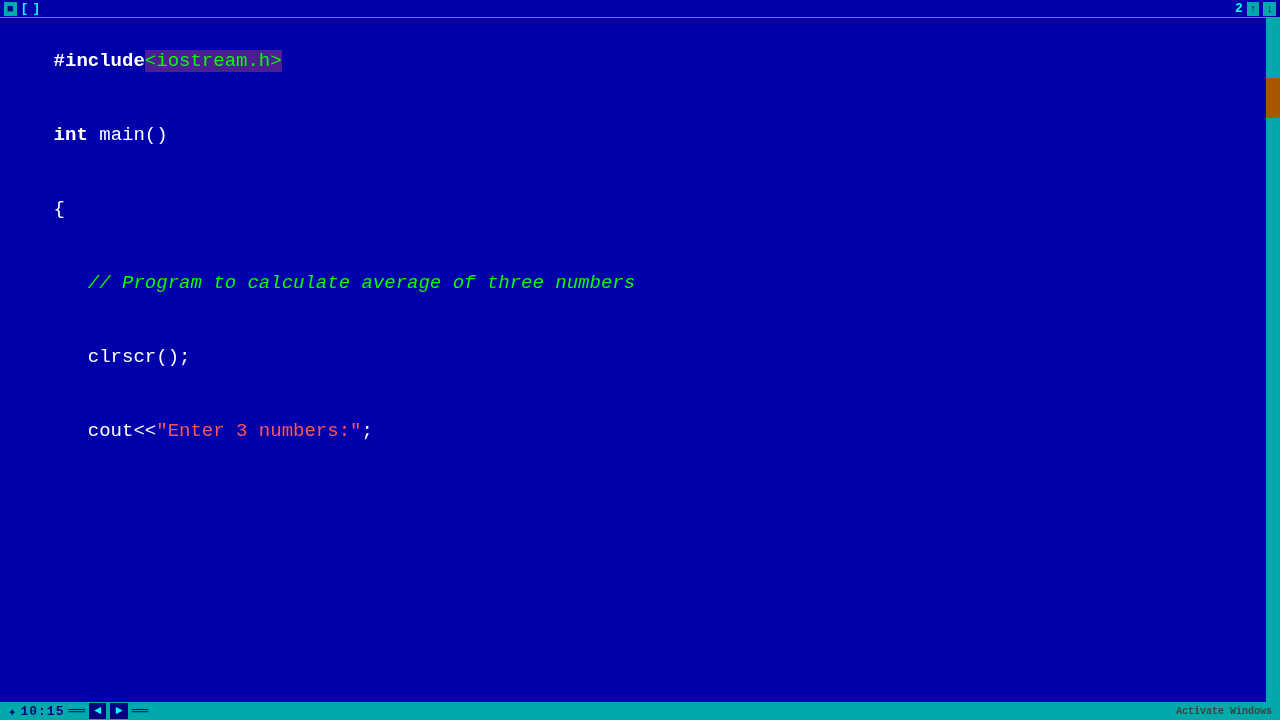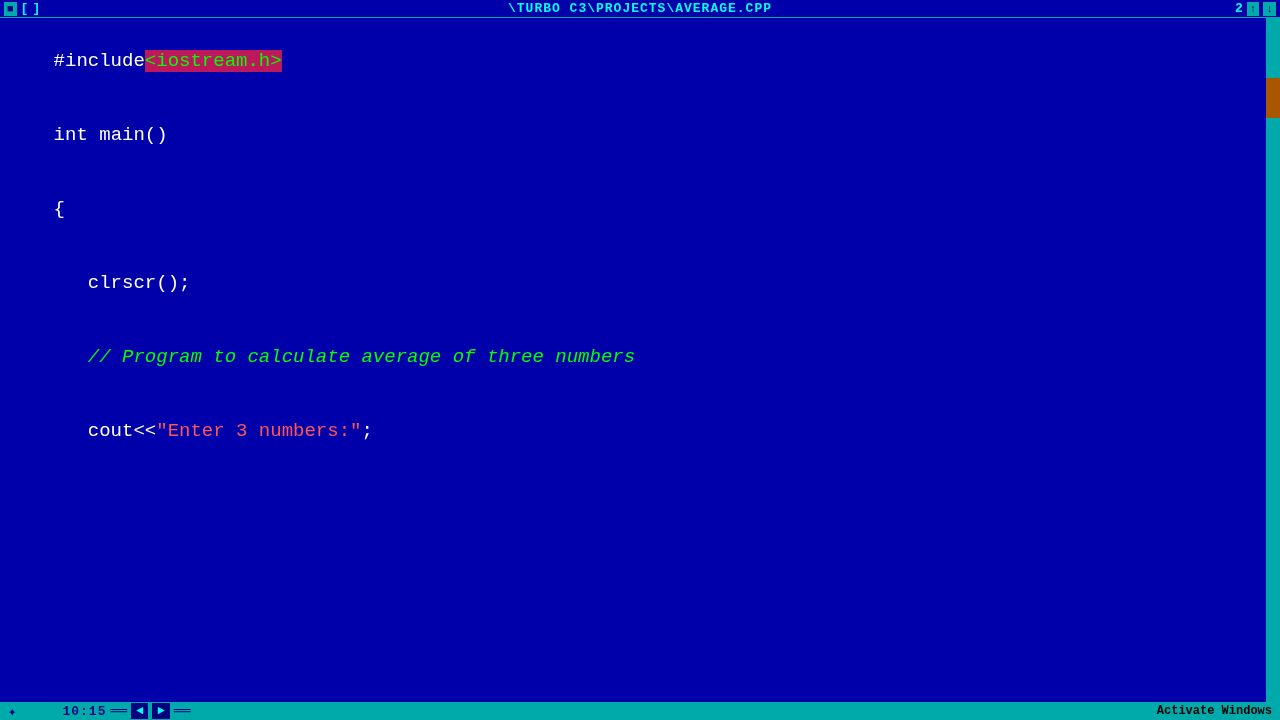--- a/index.html
+++ b/index.html
@@ -87,21 +87,21 @@
 
     .code-line {
       font-size: 19px;
       line-height: 1.3;
       white-space: pre;
       color: #AAAAAA;
     }
 
     .kw {
       color: #FFFFFF;
-      font-weight: normal;
+      font-weight: bold;
     }
 
     .comment {
       color: #00FF00;
       font-style: italic;
     }
 
     .string-literal {
       color: #FF5555;
     }
@@ -153,75 +153,73 @@
       color: #000080;
       font-size: 14px;
       font-weight: bold;
     }
 
     .status-time {
       color: #000080;
       font-size: 13px;
       font-weight: bold;
       letter-spacing: 1px;
-      margin-left: 42px;
     }
 
     .status-nav-btn {
       background-color: #000080;
       color: #00FFFF;
       font-size: 12px;
       padding: 1px 5px;
       font-weight: bold;
     }
 
     .status-right {
-      color: #000000;
-      font-size: 12px;
+      color: #404040;
+      font-size: 10px;
       font-weight: bold;
     }
   </style>
 </head>
 <body>
 
 <div id="title-bar">
   <div class="title-left">
     <span class="title-icon">■</span>
     <span class="title-bracket">[</span>
     <span class="title-bracket">]</span>
   </div>
-  <div class="title-center">\TURBO C3\PROJECTS\AVERAGE.CPP</div>
   <div class="title-right">
     <span>2</span>
     <span class="nav-arrow">↑</span>
     <span class="nav-arrow">↓</span>
   </div>
 </div>
 
 <div id="editor-area">
 
   <div class="code-line">
-    <span class="kw">#include</span><span style="background-color:#be185d; color:#00FF00;">&lt;iostream.h&gt;</span>
+    <span class="kw">#include</span><span style="background-color:#4c1d95; color:#00FF00;">&lt;iostream.h&gt;</span>
   </div>
 
 
   <div class="code-line">
     <span class="kw">int</span><span class="normal"> main()</span>
   </div>
 
   <div class="code-line">
     <span class="normal">{</span>
   </div>
 
   <div class="code-line">
+    <span class="comment">   // Program to calculate average of three numbers</span>
+  </div>
+
+  <div class="code-line">
     <span class="normal">   clrscr();</span>
-  </div>
-
-  <div class="code-line">
-    <span class="comment">   // Program to calculate average of three numbers</span>
   </div>
 
 
   <div class="code-line">
     <span class="normal">   cout&lt;&lt;</span><span class="string-literal">"Enter 3 numbers:"</span><span class="normal">;</span>
   </div>
 
 
   <div class="code-line">
     

